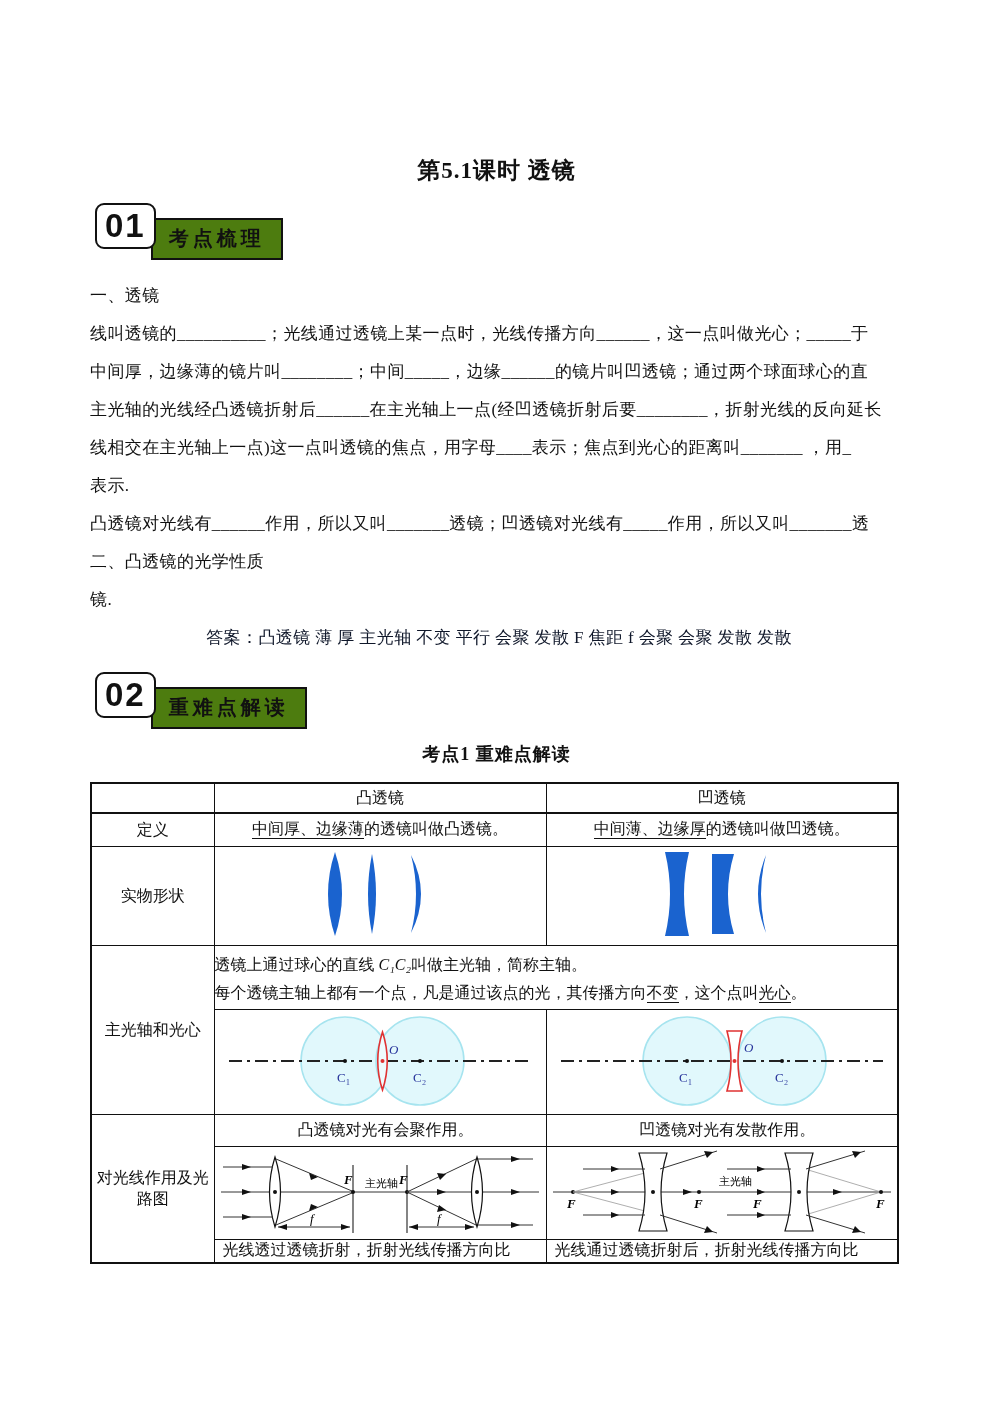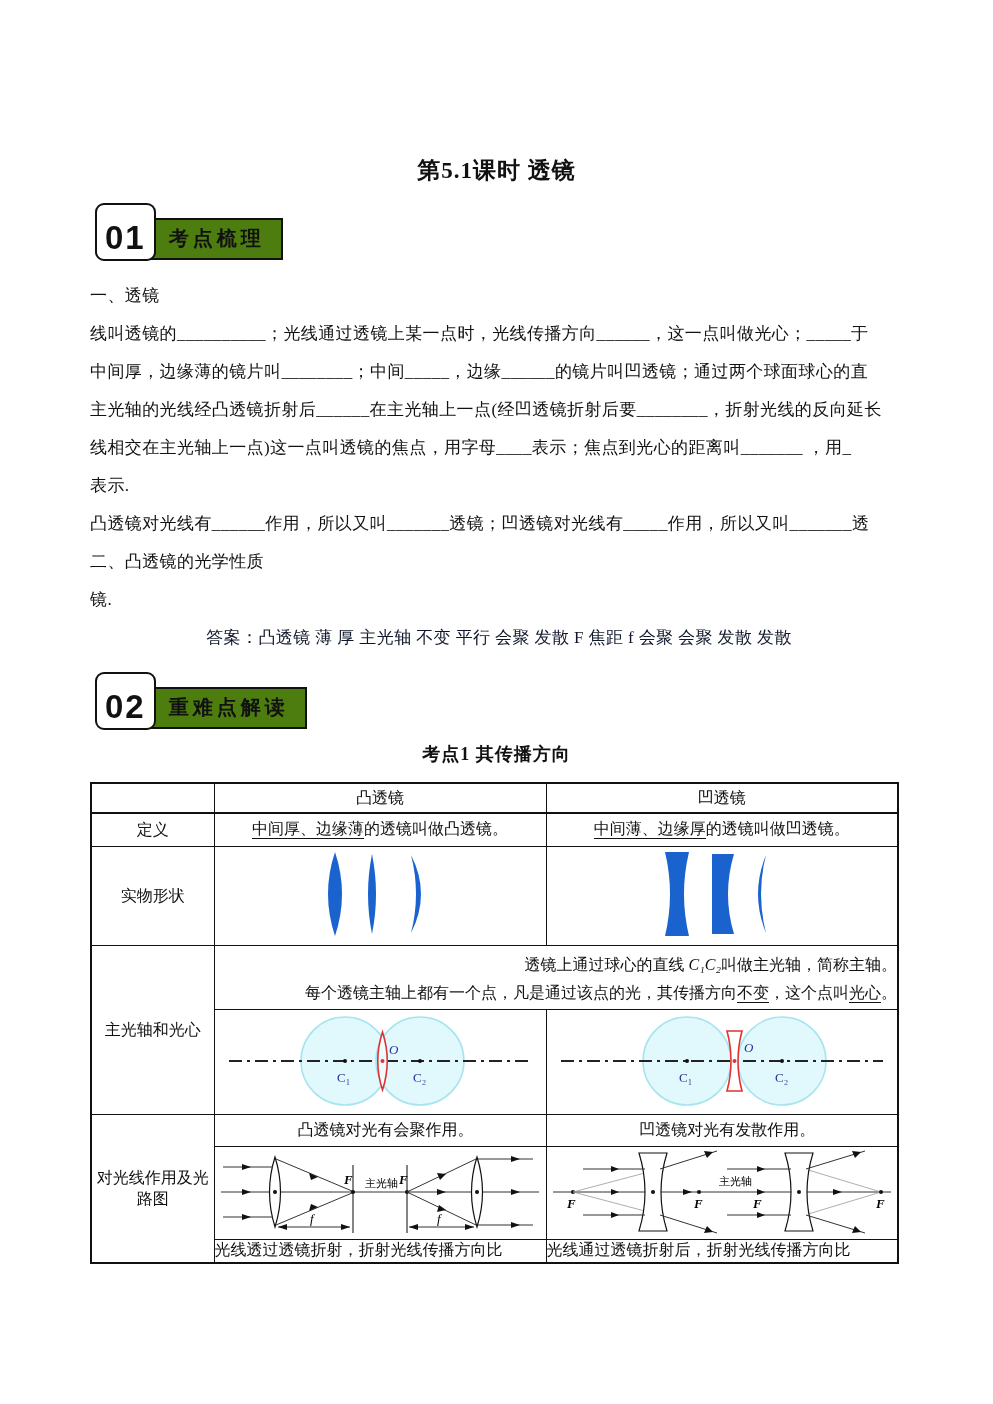--- a/index.html
+++ b/index.html
@@ -15,21 +15,21 @@
   }
   .doc-title {
     position:absolute; top:155px; left:0; width:100%;
     text-align:center; font-size:23px; font-weight:bold;
     font-family:"Liberation Serif",serif; letter-spacing:1px;
   }
   .badge { position:absolute; left:95px; display:flex; align-items:flex-start; }
   .badge-num {
     border:2.5px solid #111; border-radius:9px; background:#fff;
     font-family:"Liberation Sans",sans-serif; font-weight:bold;
-    font-size:33px; line-height:1; padding:16px 8px 5px; letter-spacing:2px;
+    font-size:33px; line-height:1; padding:4px 8px 5px; letter-spacing:2px;
     position:relative; z-index:2;
   }
   .badge-label {
     border:2px solid #111; background:#4d7c0f;
     font-family:"Liberation Sans",sans-serif; font-weight:bold;
     font-size:20px; padding:5px 16px 6px; margin-left:-5px; margin-top:15px;
     letter-spacing:4px;
   }
   .outline-block {
     position:absolute; top:277px; left:90px; width:818px;
@@ -55,22 +55,22 @@
   .col-concave { width:352px; }
   .h-hdr td { height:30px; }
   .h-def td { height:33px; }
   .h-shape td { height:98px; }
   .h-axistext td { height:64px; }
   .h-circles td { height:104px; }
   .h-caption td { height:32px;padding-left:11px; }
   .h-ray td { height:90px; }
   .h-bottom td { height:24px; }
   td.rowlabel { padding:0 3px; line-height:1.35; }
-  td.axis-text-cell { text-align:right; padding:4px 0 0 12px; line-height:28px; }
-  td.bottom-cell { text-align:left; white-space:nowrap; }
+  td.axis-text-cell { text-align:left; padding:4px 0 0 0; line-height:28px; }
+  td.bottom-cell { text-align:left; padding-left:8px; white-space:nowrap; }
   .u { border-bottom:1px solid #111; padding-bottom:1px; }
   .cc { font-style:italic; font-family:"Liberation Serif",serif; }
   svg text { font-family:"Liberation Serif","DejaVu Serif",serif; }
   .svgF { font-style:italic; font-weight:bold; font-size:13px; }
   .svgf { font-style:italic; font-size:13px; }
   .svg-cjk { font-size:11px; }
 </style>
 </head>
 <body>
 
@@ -94,21 +94,21 @@
     <div class="outline-line">二、凸透镜的光学性质</div>
     <div class="outline-line">镜.</div>
     <div class="outline-line answer-line">答案：凸透镜 薄 厚 主光轴 不变 平行 会聚 发散 F 焦距 f 会聚 会聚 发散 发散</div>
   </div>
 
   <div class="badge" style="top:672px;">
     <div class="badge-num">02</div>
     <div class="badge-label">重难点解读</div>
   </div>
 
-  <div class="kd-heading">考点1 其传播方向</div>
+  <div class="kd-heading">考点1 重难点解读</div>
 
   <table class="lens-table">
     <colgroup>
         <col class="col-label">
         <col class="col-convex">
         <col class="col-concave">
       </colgroup>
     <tbody>
         <tr class="hdr h-hdr">
       <td></td>

